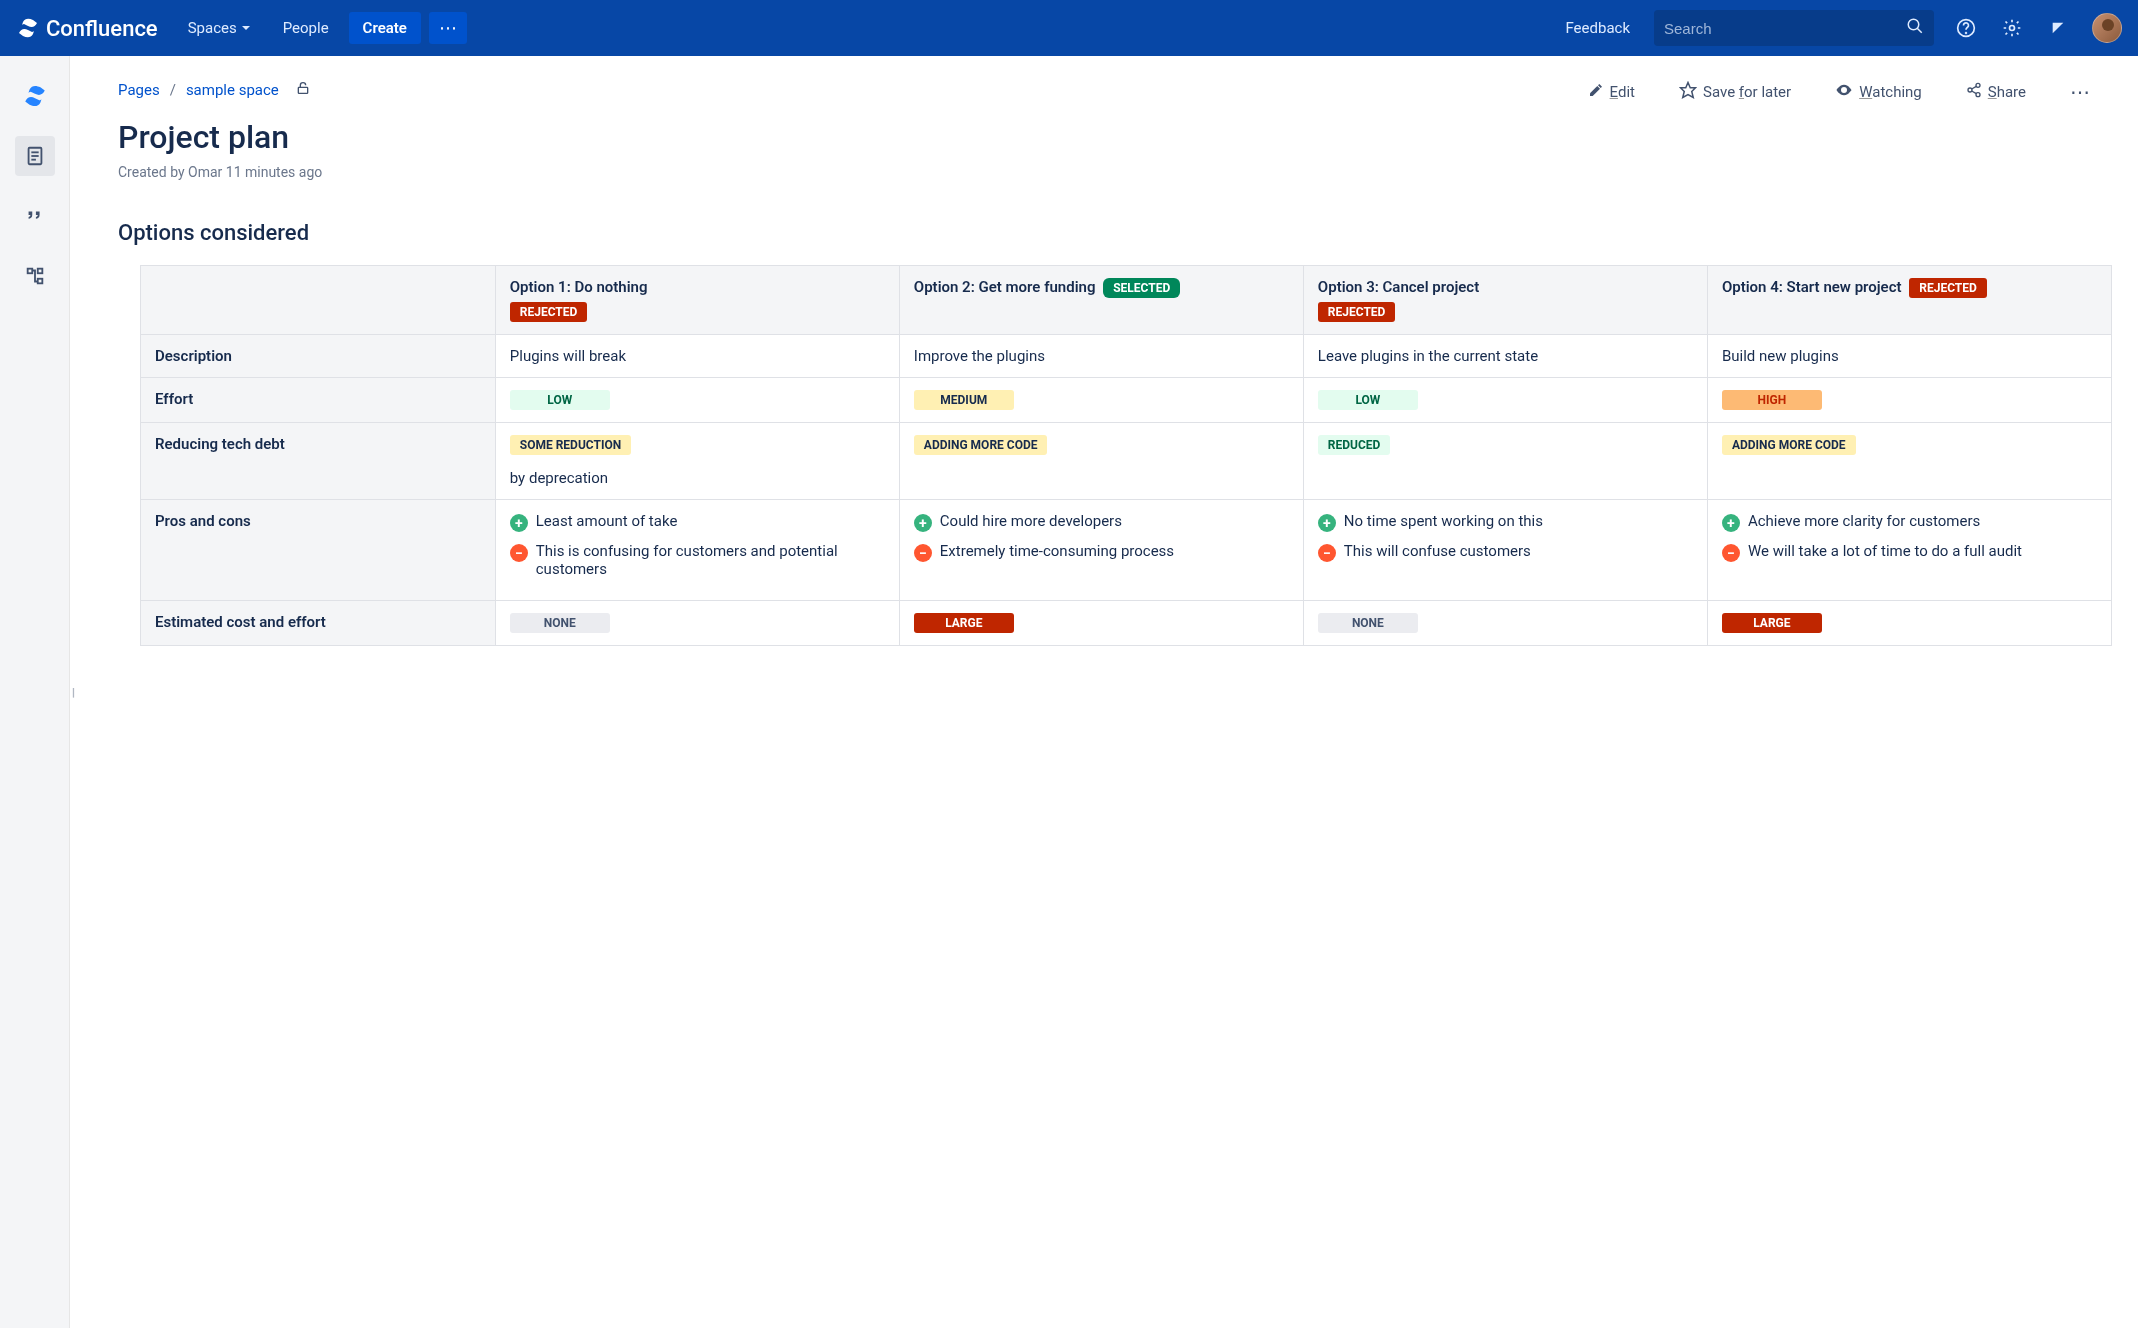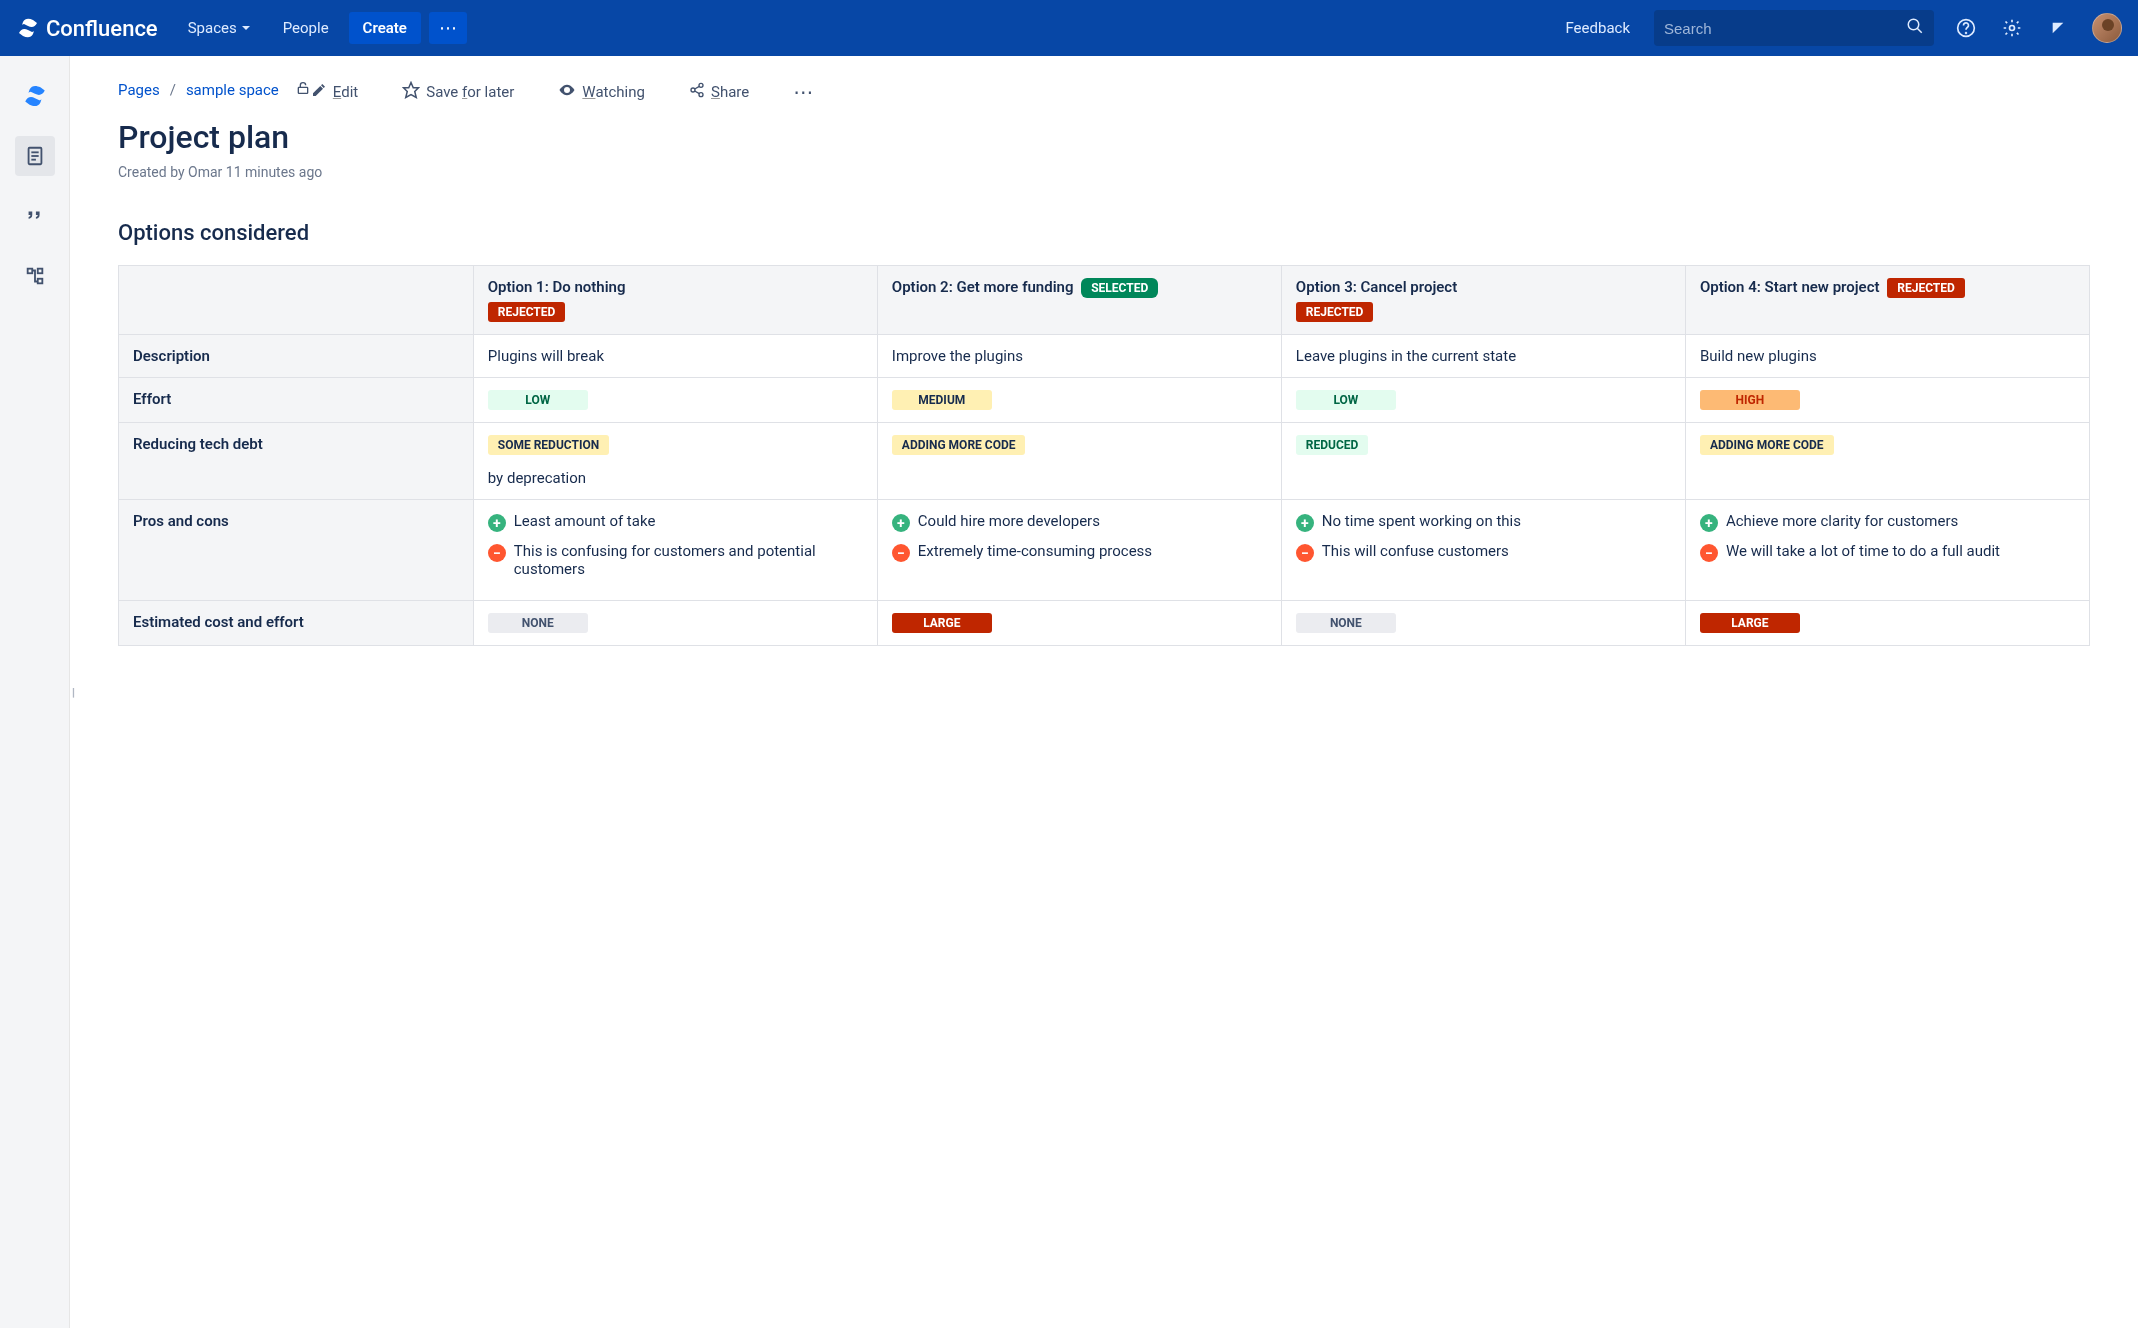--- a/index.html
+++ b/index.html
@@ -158,39 +158,40 @@
 .page-actions {
   float: right;
   display: flex;
   align-items: center;
   gap: 44px;
   color: #42526E;
   font-size: 15px;
 }
 .page-action { display: flex; align-items: center; gap: 6px; cursor: pointer; }
 .page-action .ul { text-decoration: underline; text-decoration-color: #999; }
-.topbar-row { display: flex; justify-content: flex-start; align-items: flex-start; }
+.topbar-row { display: flex; justify-content: space-between; align-items: flex-start; }
 h1.title {
   font-size: 32px;
   font-weight: 500;
   color: #172B4D;
   margin-top: 14px;
 }
 .byline { color: #6B778C; font-size: 14px; margin-top: 8px; }
 h2.section {
   font-size: 22px;
   font-weight: 500;
   margin-top: 40px;
   margin-bottom: 20px;
 }
 
 table.options {
   border-collapse: collapse;
   width: 100%;
   table-layout: fixed;
+  margin-left: 22px;
 }
 table.options th, table.options td {
   border: 1px solid #DFE1E6;
   padding: 12px 14px;
   vertical-align: top;
   text-align: left;
   font-size: 15px;
 }
 table.options th {
   background: #F4F5F7;

